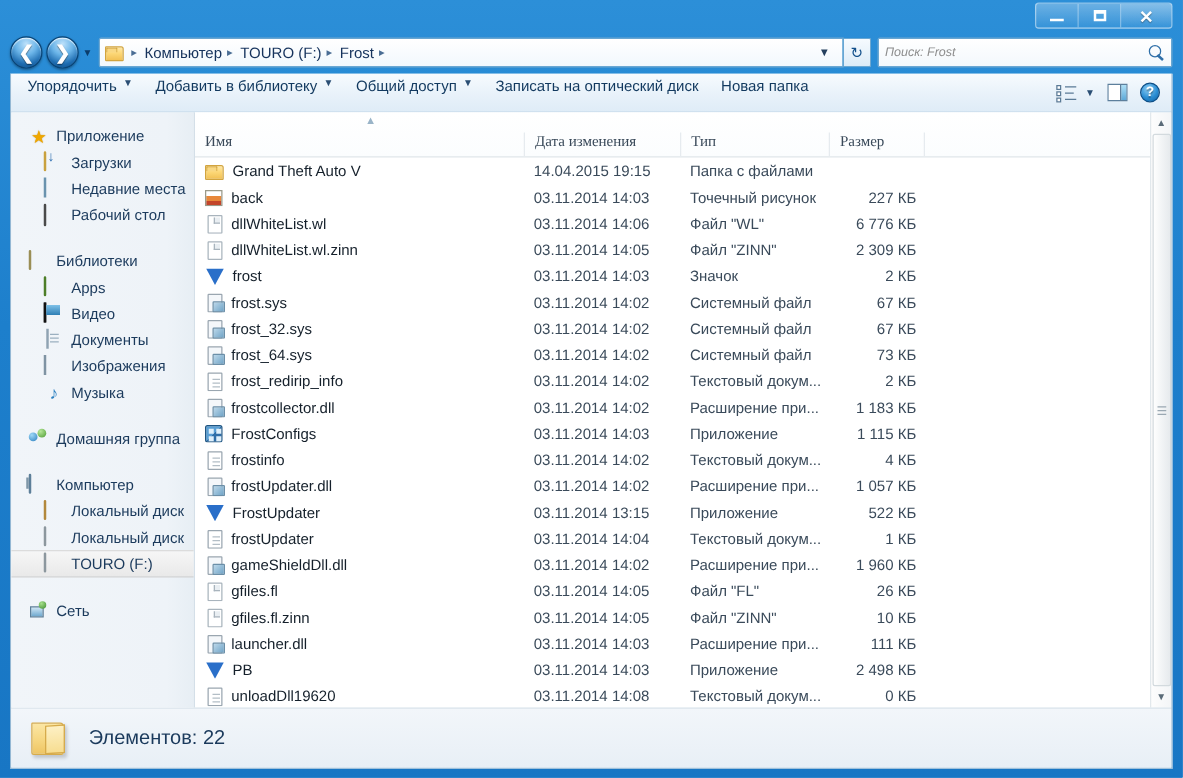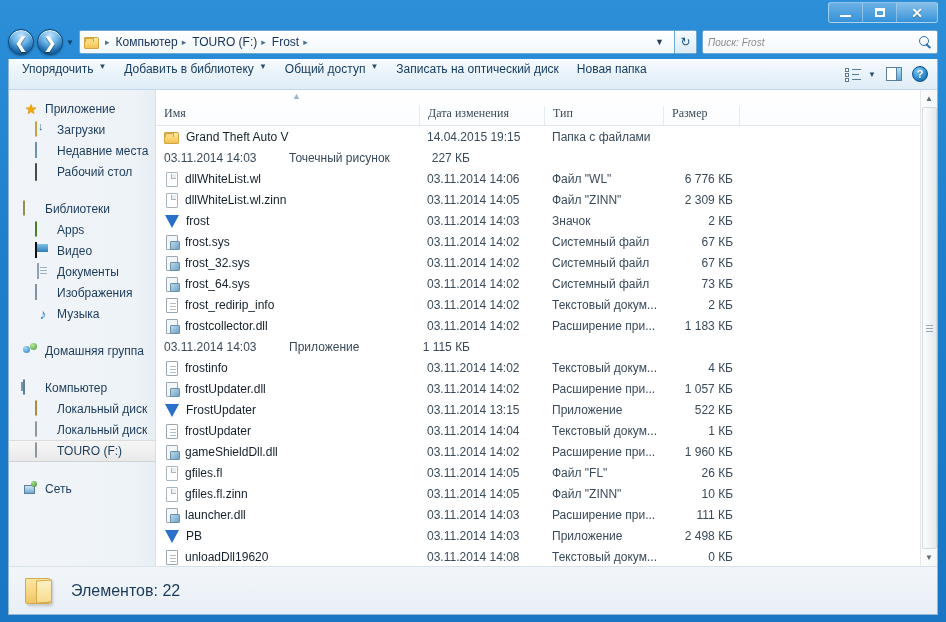--- a/index.html
+++ b/index.html
@@ -569,20 +569,24 @@
               <span class="fi fi-folder"></span>
               <span>Grand Theft Auto V</span>
             </div>
             <div class="cdate" style="width:125px">14.04.2015 19:15</div>
             <div class="ctype" style="width:119px">Папка с файлами</div>
             <div class="csize" style="width:76px"></div>
             <div style="flex:1"></div>
           </div>
 
           <div class="row">
+            <div class="cname" style="width:263px">
+              <span class="fi fi-bmp"></span>
+              <span>back</span>
+            </div>
             <div class="cdate" style="width:125px">03.11.2014 14:03</div>
             <div class="ctype" style="width:119px">Точечный рисунок</div>
             <div class="csize" style="width:76px">227 КБ</div>
             <div style="flex:1"></div>
           </div>
 
           <div class="row">
             <div class="cname" style="width:263px">
               <span class="fi fi-page"></span>
               <span>dllWhiteList.wl</span>
@@ -664,20 +668,24 @@
               <span class="fi fi-sys"></span>
               <span>frostcollector.dll</span>
             </div>
             <div class="cdate" style="width:125px">03.11.2014 14:02</div>
             <div class="ctype" style="width:119px">Расширение при...</div>
             <div class="csize" style="width:76px">1 183 КБ</div>
             <div style="flex:1"></div>
           </div>
 
           <div class="row">
+            <div class="cname" style="width:263px">
+              <span class="fi fi-cfg"></span>
+              <span>FrostConfigs</span>
+            </div>
             <div class="cdate" style="width:125px">03.11.2014 14:03</div>
             <div class="ctype" style="width:119px">Приложение</div>
             <div class="csize" style="width:76px">1 115 КБ</div>
             <div style="flex:1"></div>
           </div>
 
           <div class="row">
             <div class="cname" style="width:263px">
               <span class="fi fi-txt"></span>
               <span>frostinfo</span>

